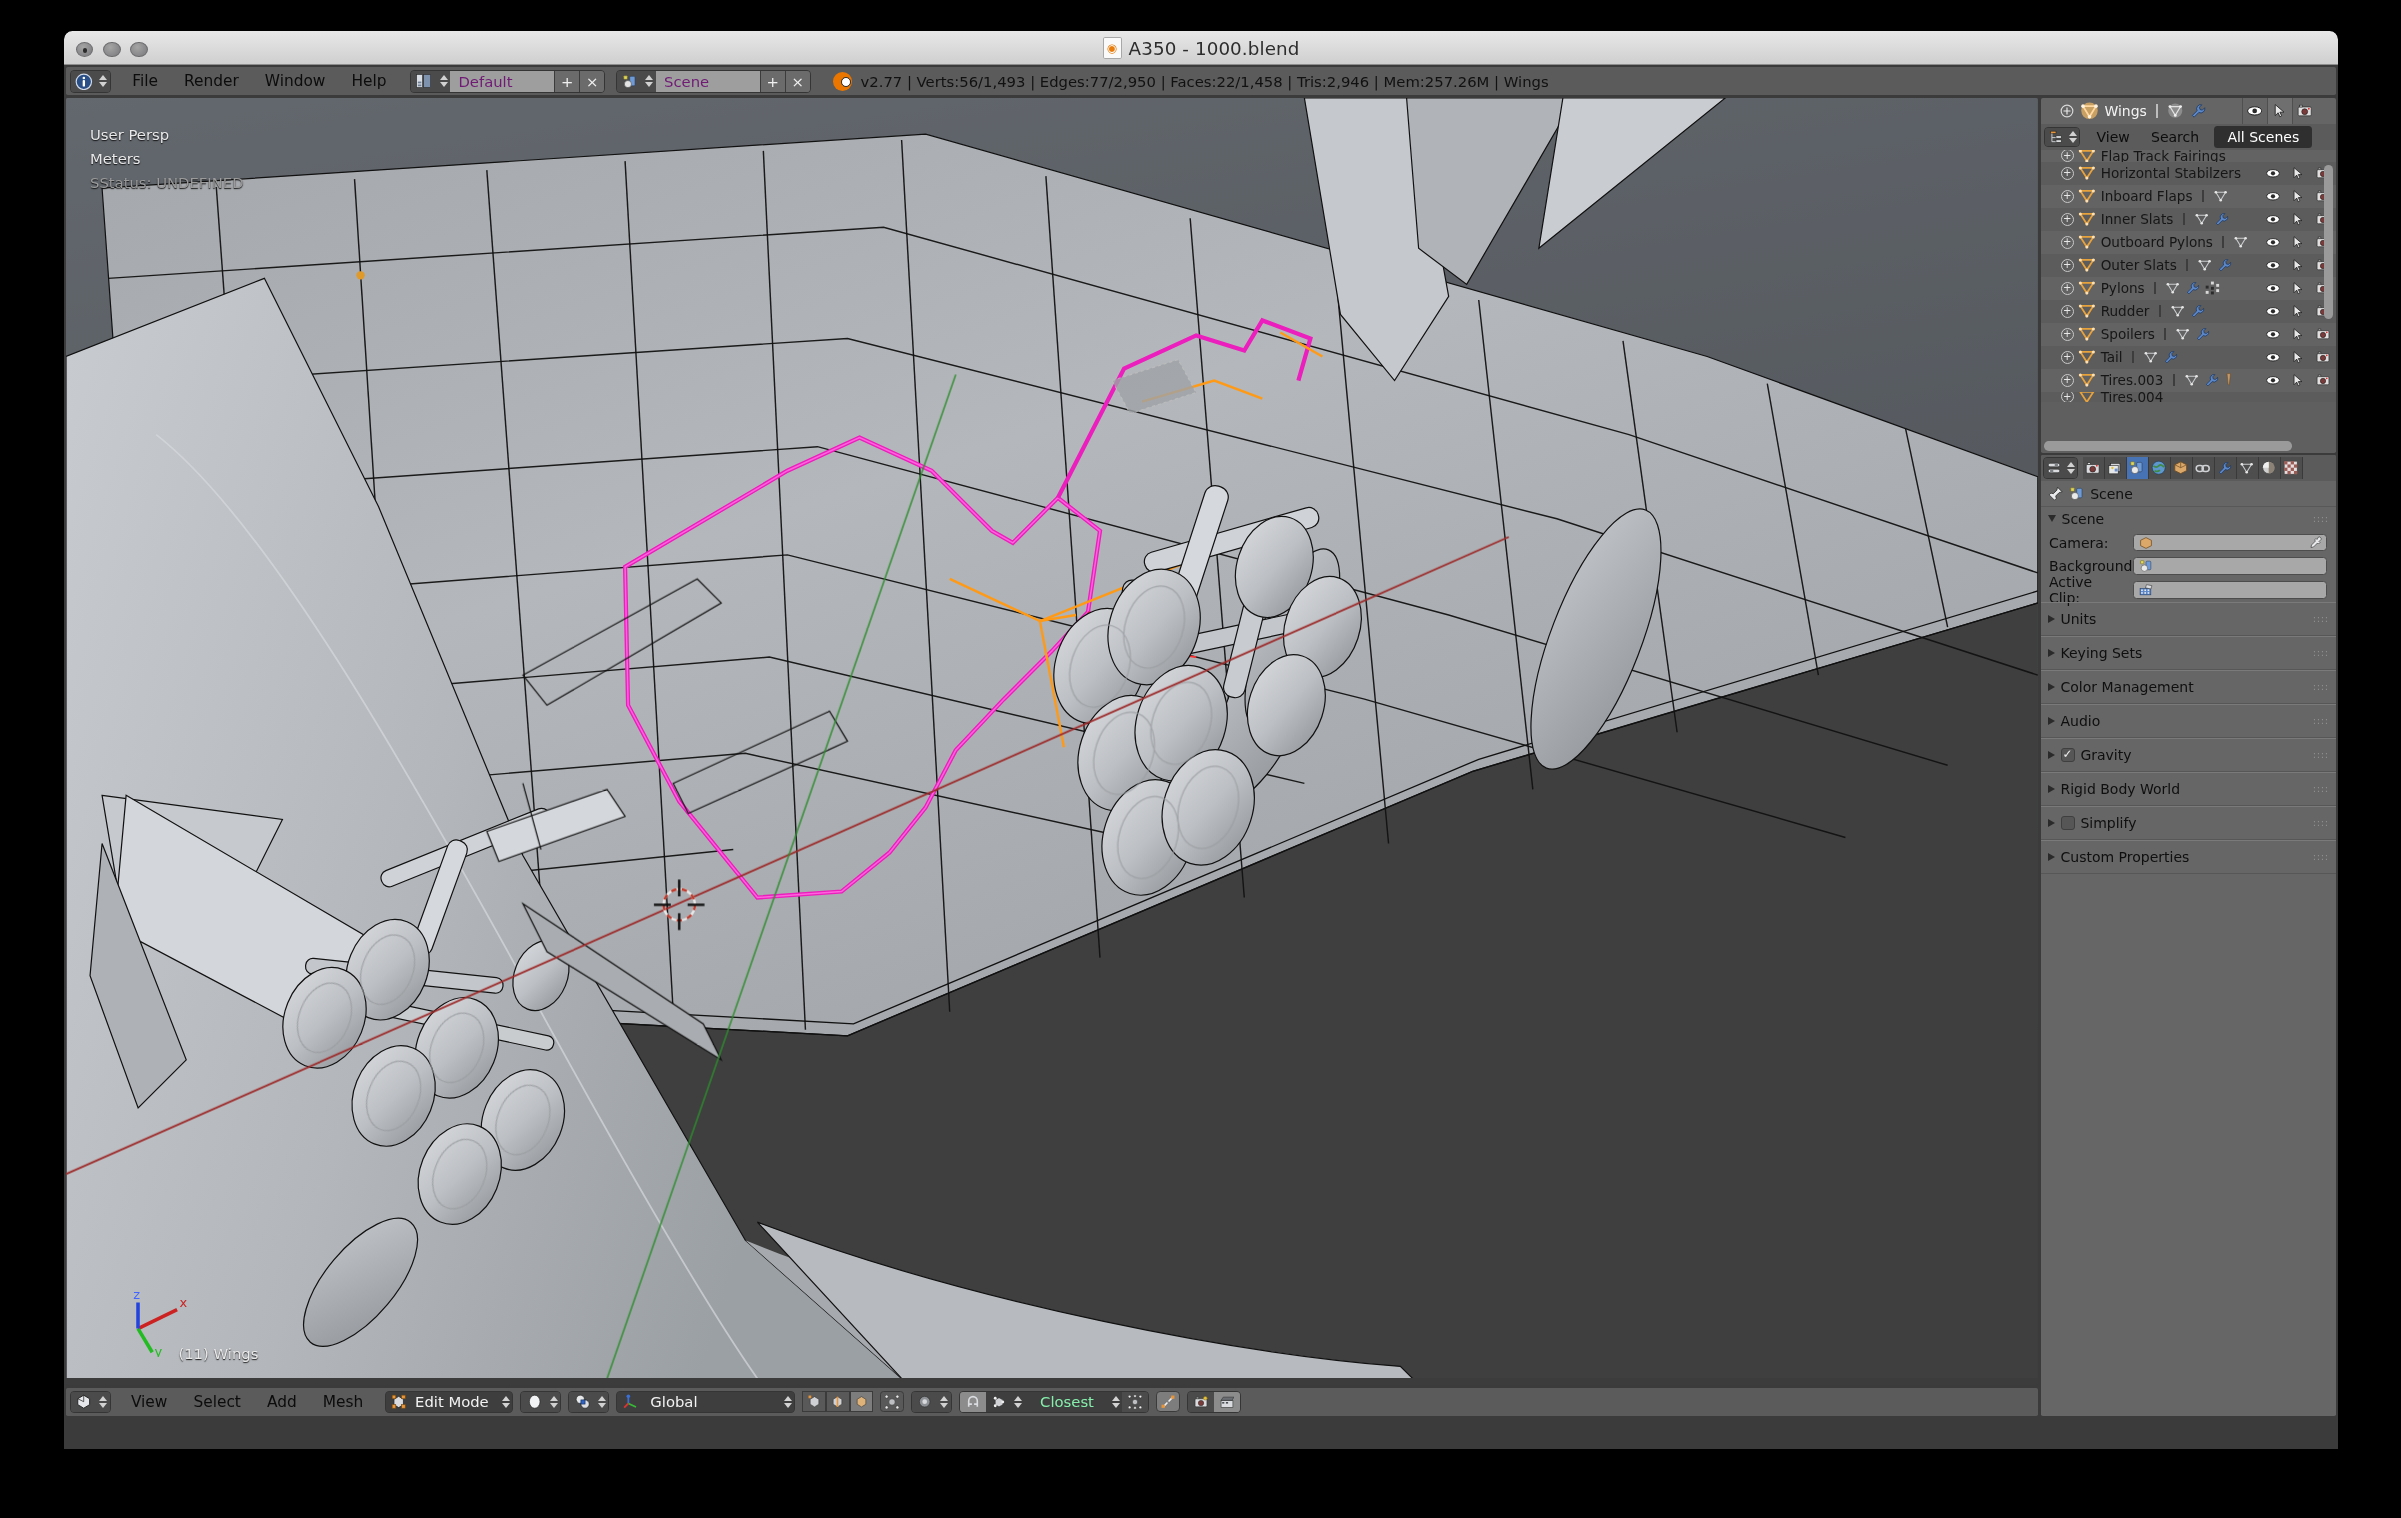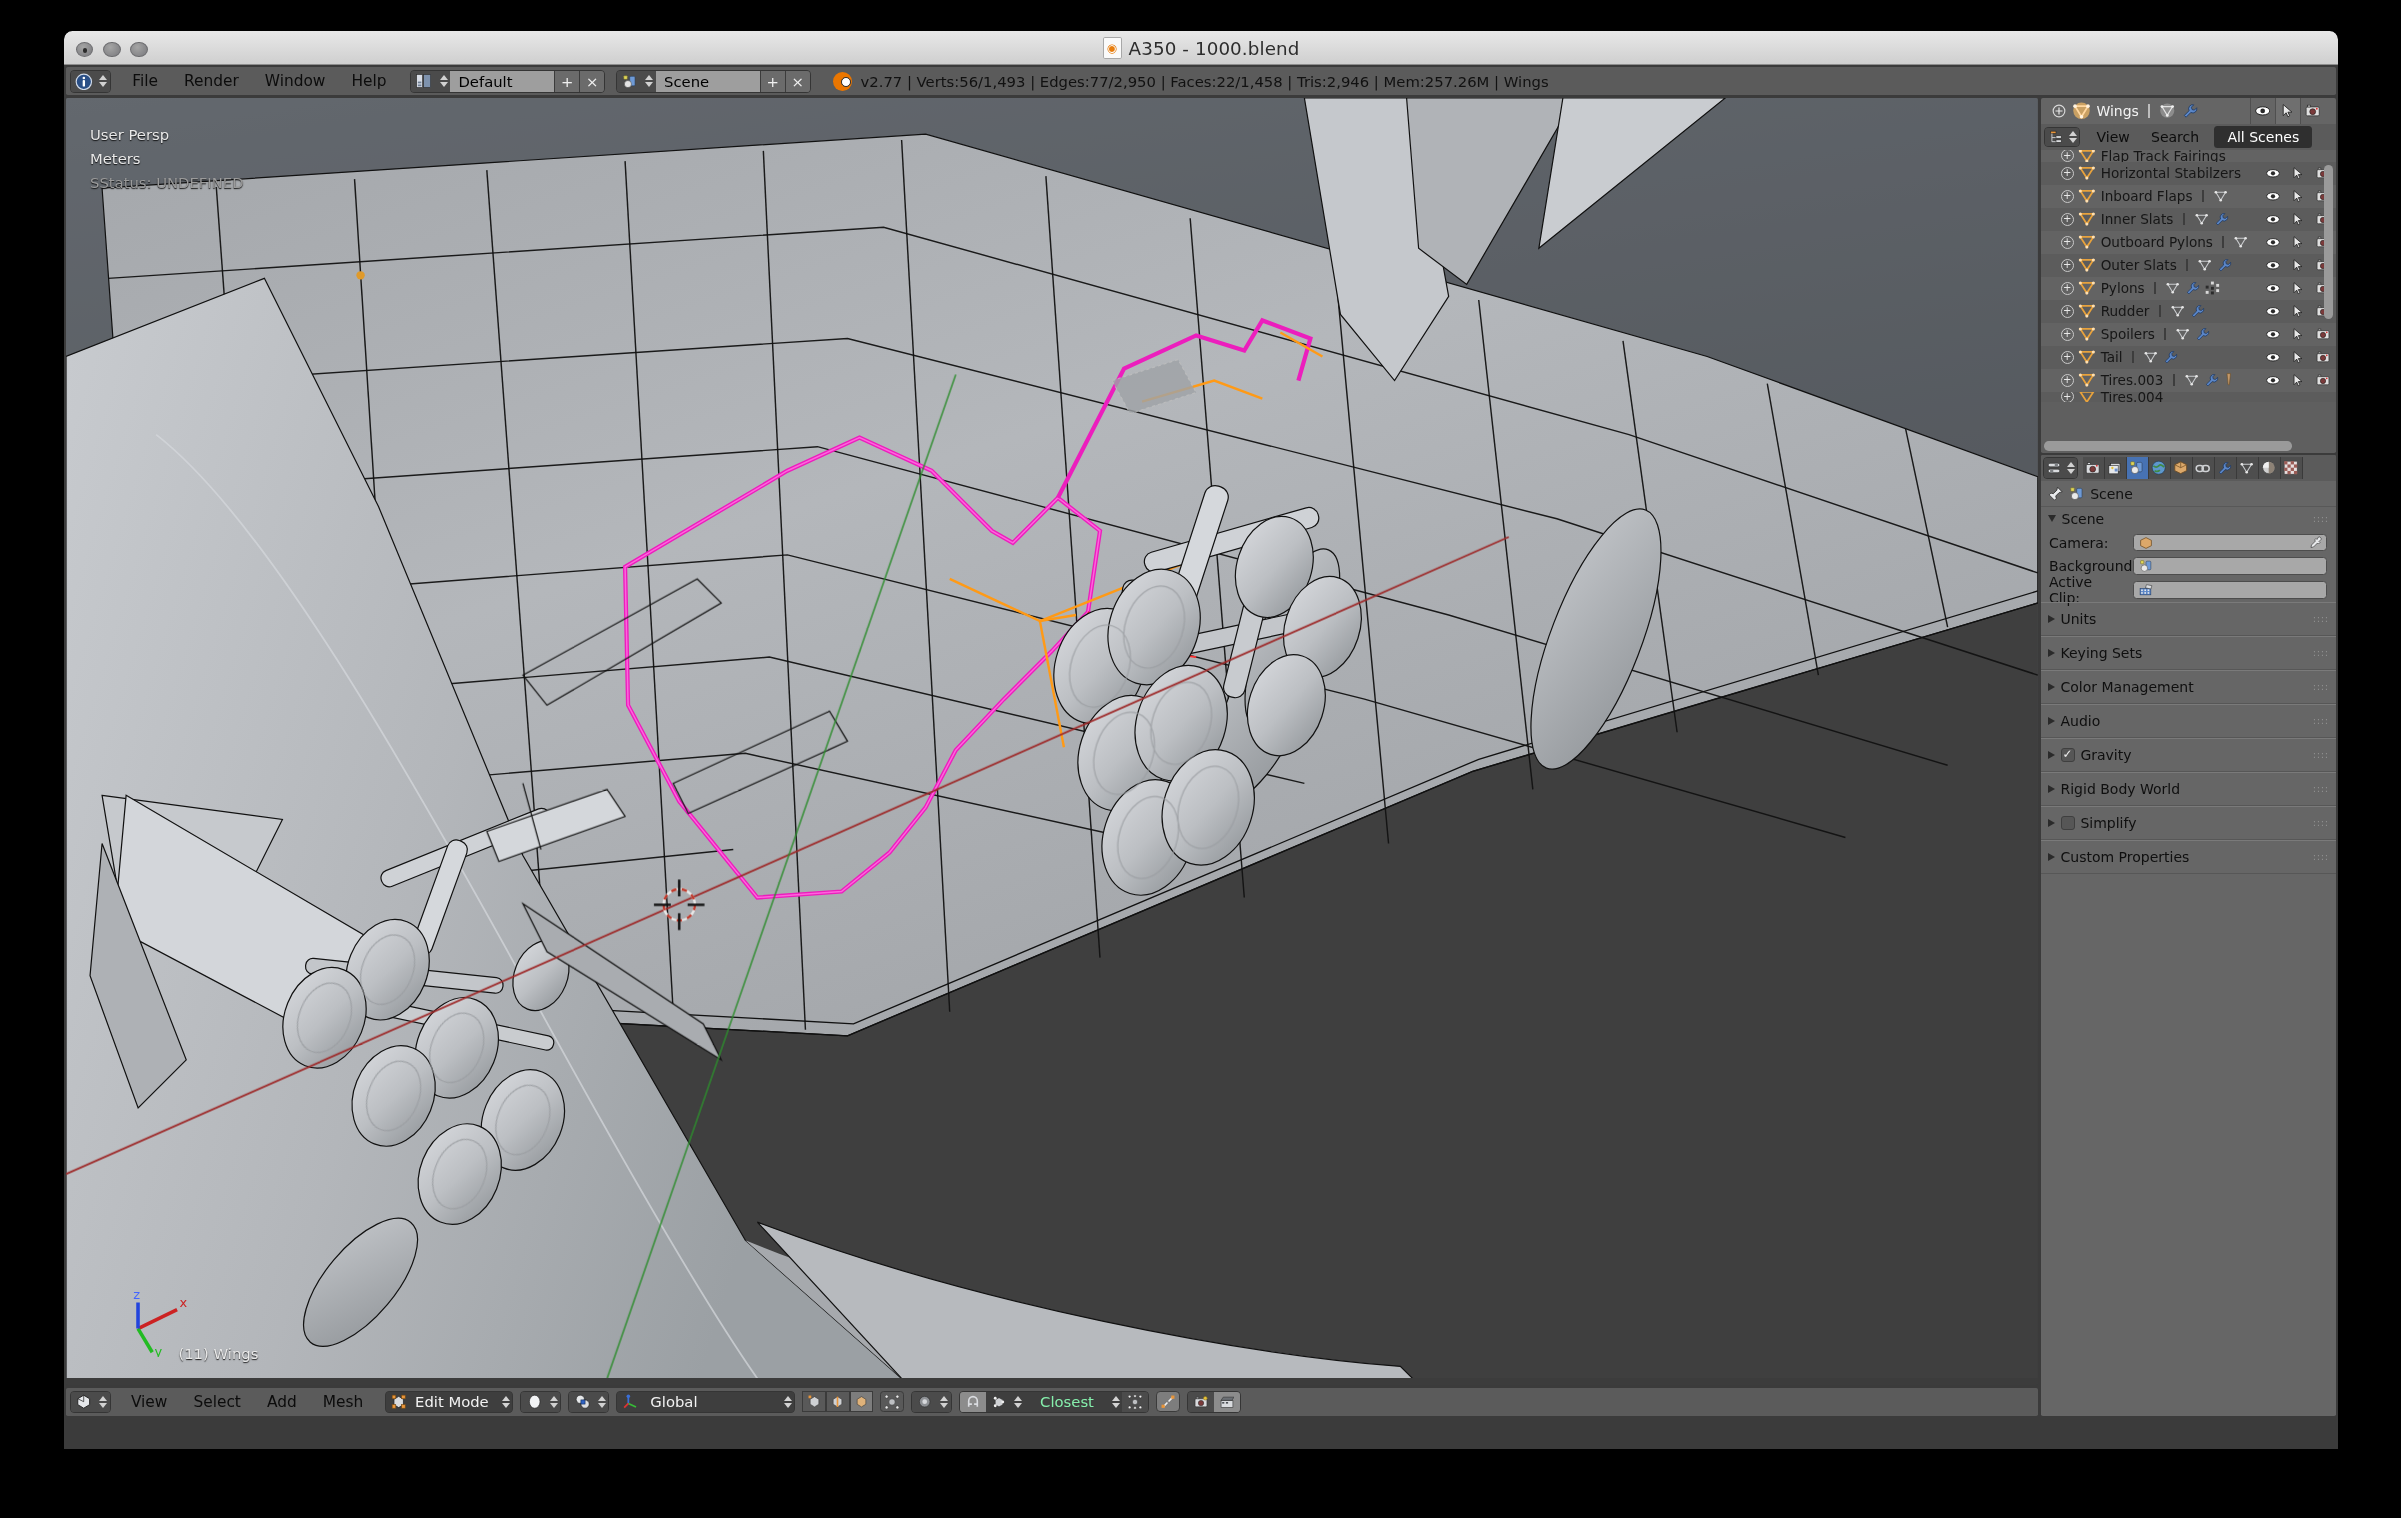--- a/index.html
+++ b/index.html
@@ -77,21 +77,21 @@
     display: flex; align-items: center;
     background: #545454; border: 0.6px solid #353535;
     border-radius: 4.1px; height: 22.5px; overflow: hidden;
   }
   .wdg-icon {
     width: 26px; height: 21px; display: flex; align-items: center;
     justify-content: center; background: #4b4b4b;
   }
   .wdg-field {
     background: #9e9e9e; height: 21px; display: flex; align-items: center;
-    padding: 0 8.3px; font-size: 14.8px; color: #000000; min-width: 35px;
+    padding: 0 8.3px; font-size: 14.8px; color: #701a75; min-width: 35px;
   }
   .wdg-btn {
     width: 25px; height: 21px; background: #6b6b6b;
     display: flex; align-items: center; justify-content: center;
     font-size: 14.8px; color: #f0f0f0; border-left: 0.6px solid #3c3c3c;
   }
   .spin {
     width: 13px; display: flex; flex-direction: column;
     align-items: center; justify-content: center; gap: 1.8px;
     background: #4b4b4b; height: 21px;
@@ -150,21 +150,21 @@
     width: 295px; display: flex; flex-direction: column; gap: 2.4px;
   }
 
   
   #outliner {
     background: #3b3b3b; display: flex; flex-direction: column;
     height: 355px; border-radius: 1.8px; overflow: hidden;
   }
   #outliner-top {
     display: flex; align-items: center;
-    background: #656565; height: 26px; padding: 0 11px; gap: 5.9px;
+    background: #656565; height: 26px; padding: 0 19px; gap: 5.9px;
     font-size: 14px; color: #f3f3f3;
   }
   .mesh-tri {
     width: 17.7px; height: 15.4px; flex: none;
   }
   #outliner-top-right { margin-left: auto; display: flex; gap: 0; }
   .ocol {
     width: 25px; height: 26px; display: flex;
     align-items: center; justify-content: center;
     border-left: 0.6px solid #4f4f4f;

